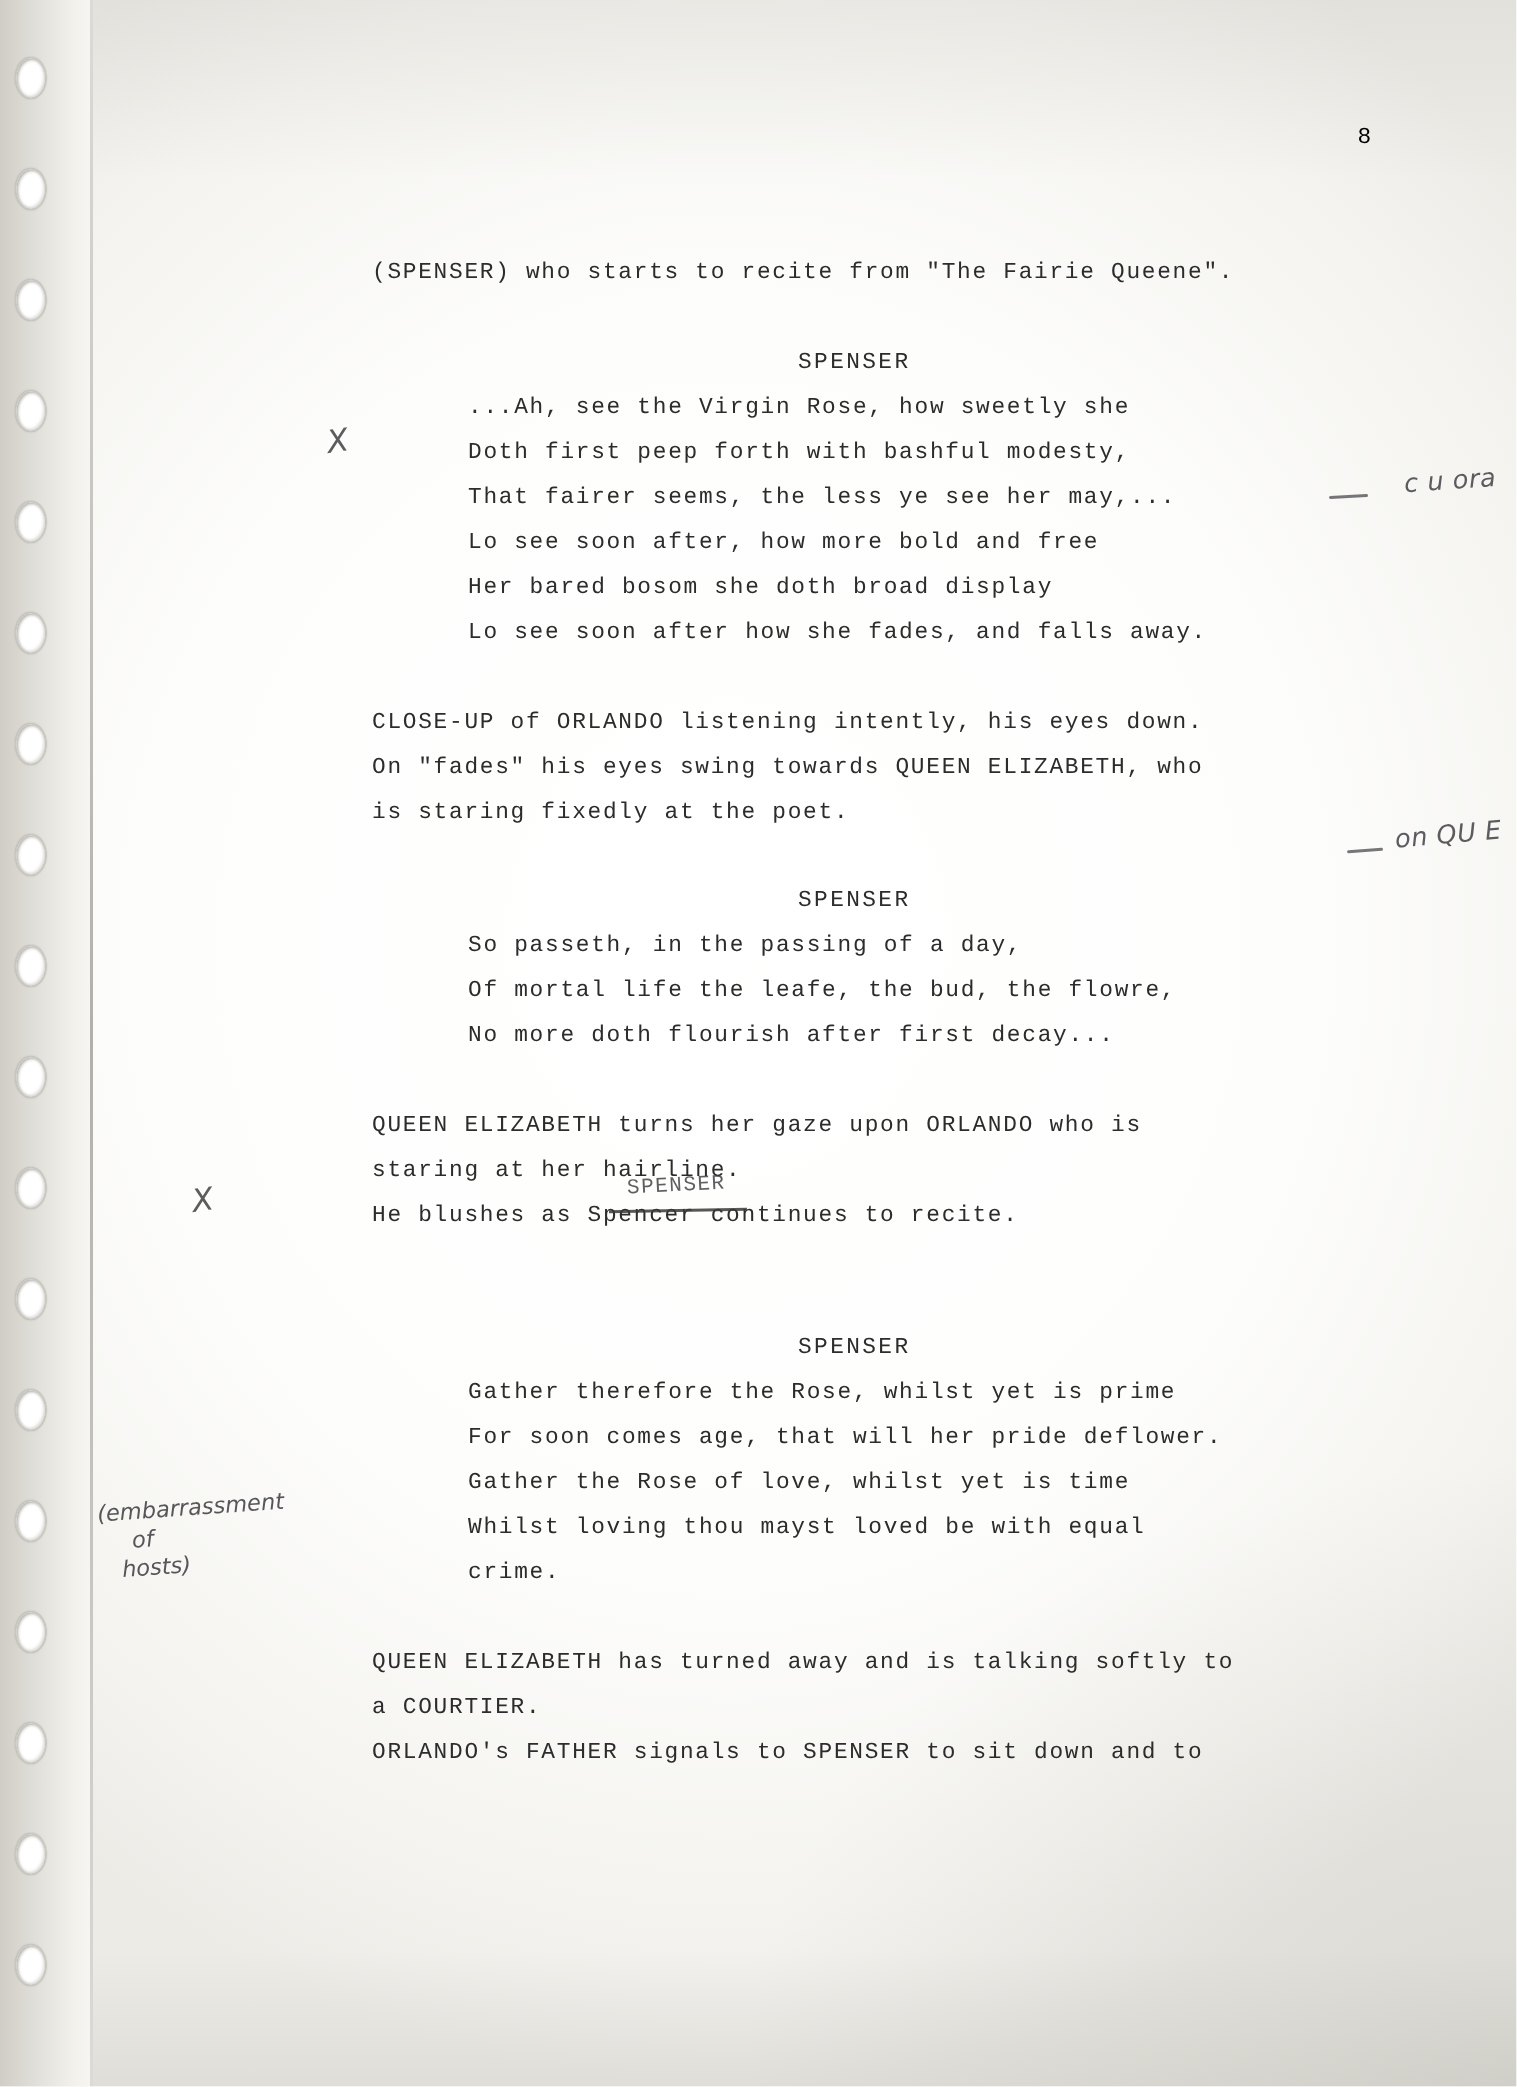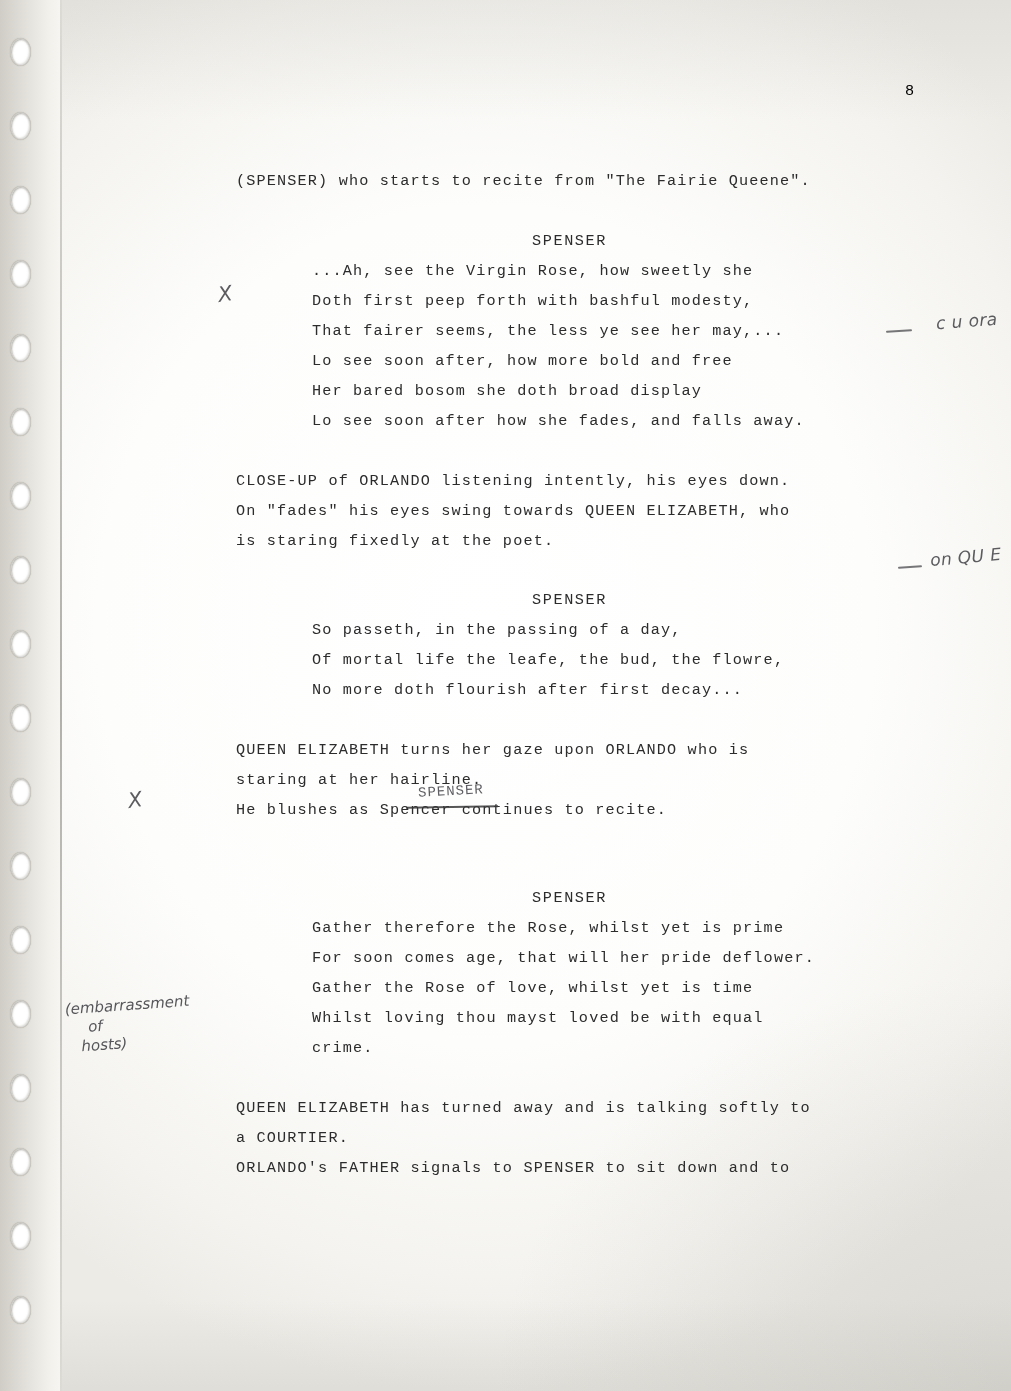--- a/index.html
+++ b/index.html
@@ -87,21 +87,21 @@
   .t { position: absolute; }
 
   #page-number {
     position: absolute;
     left: 905px;
     top: 82px;
     font-size: 15.2px;
     letter-spacing: 1px;
   }
 
-  .block { position: absolute; left: 236px; font-family: Liberation Mono, monospace; }
+  .block { position: absolute; left: 248px; font-family: Liberation Mono, monospace; }
   .dialogue { position: absolute; left: 312px; text-align: center; }
   .cue { position: absolute; left: 532px; letter-spacing: 1.6px; }
 
   
   .hand {
     position: absolute;
     font-family: "DejaVu Sans", sans-serif;
     color: #3a3a3f;
     opacity: .82;
   }

